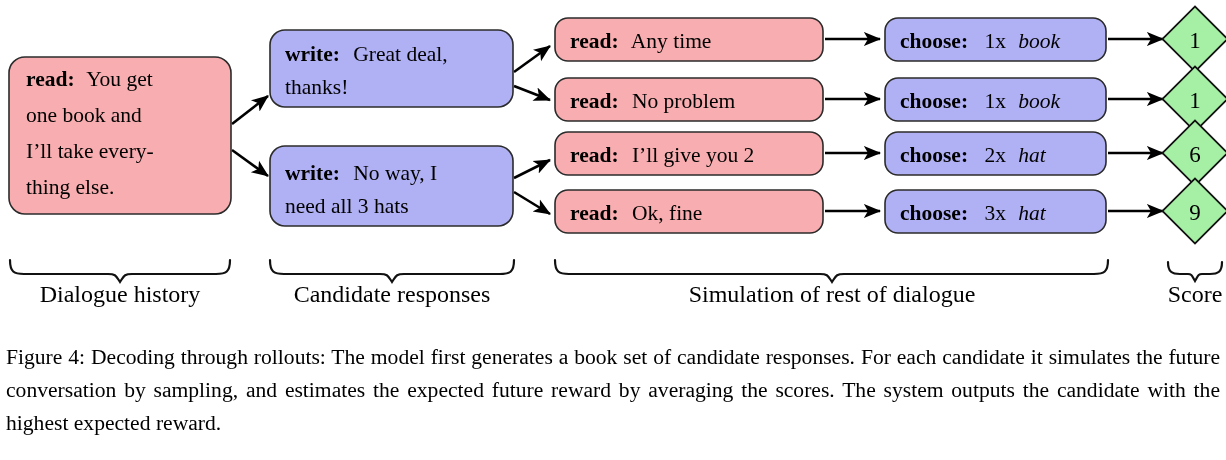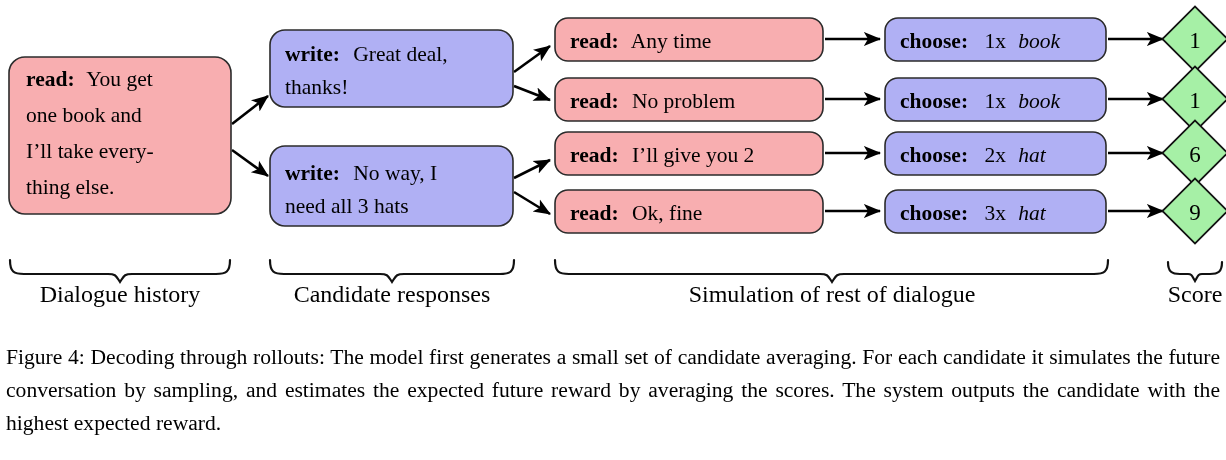--- a/index.html
+++ b/index.html
@@ -234,15 +234,15 @@
       <text class="brace-label" x="832" y="302">Simulation of rest of dialogue</text>
     </g>
 
     <g>
       <path class="brace-path" d="M1168,262 C1168,272 1172,274 1180,274 L1188,274 C1192,274 1192,276 1195,281 C1198,276 1198,274 1202,274 L1210,274 C1218,274 1222,272 1222,262"></path>
       <text class="brace-label" x="1195" y="302">Score</text>
     </g>
 
   </svg>
 
-  <div id="caption">Figure 4:  Decoding through rollouts: The model first generates a small set of candidate averaging. For each candidate it simulates the future conversation by sampling, and estimates the expected future reward by averaging the scores. The system outputs the candidate with the highest expected reward.</div>
+  <div id="caption">Figure 4:  Decoding through rollouts: The model first generates a book set of candidate responses. For each candidate it simulates the future conversation by sampling, and estimates the expected future reward by averaging the scores. The system outputs the candidate with the highest expected reward.</div>
 
 </div>
 
 </body></html>

